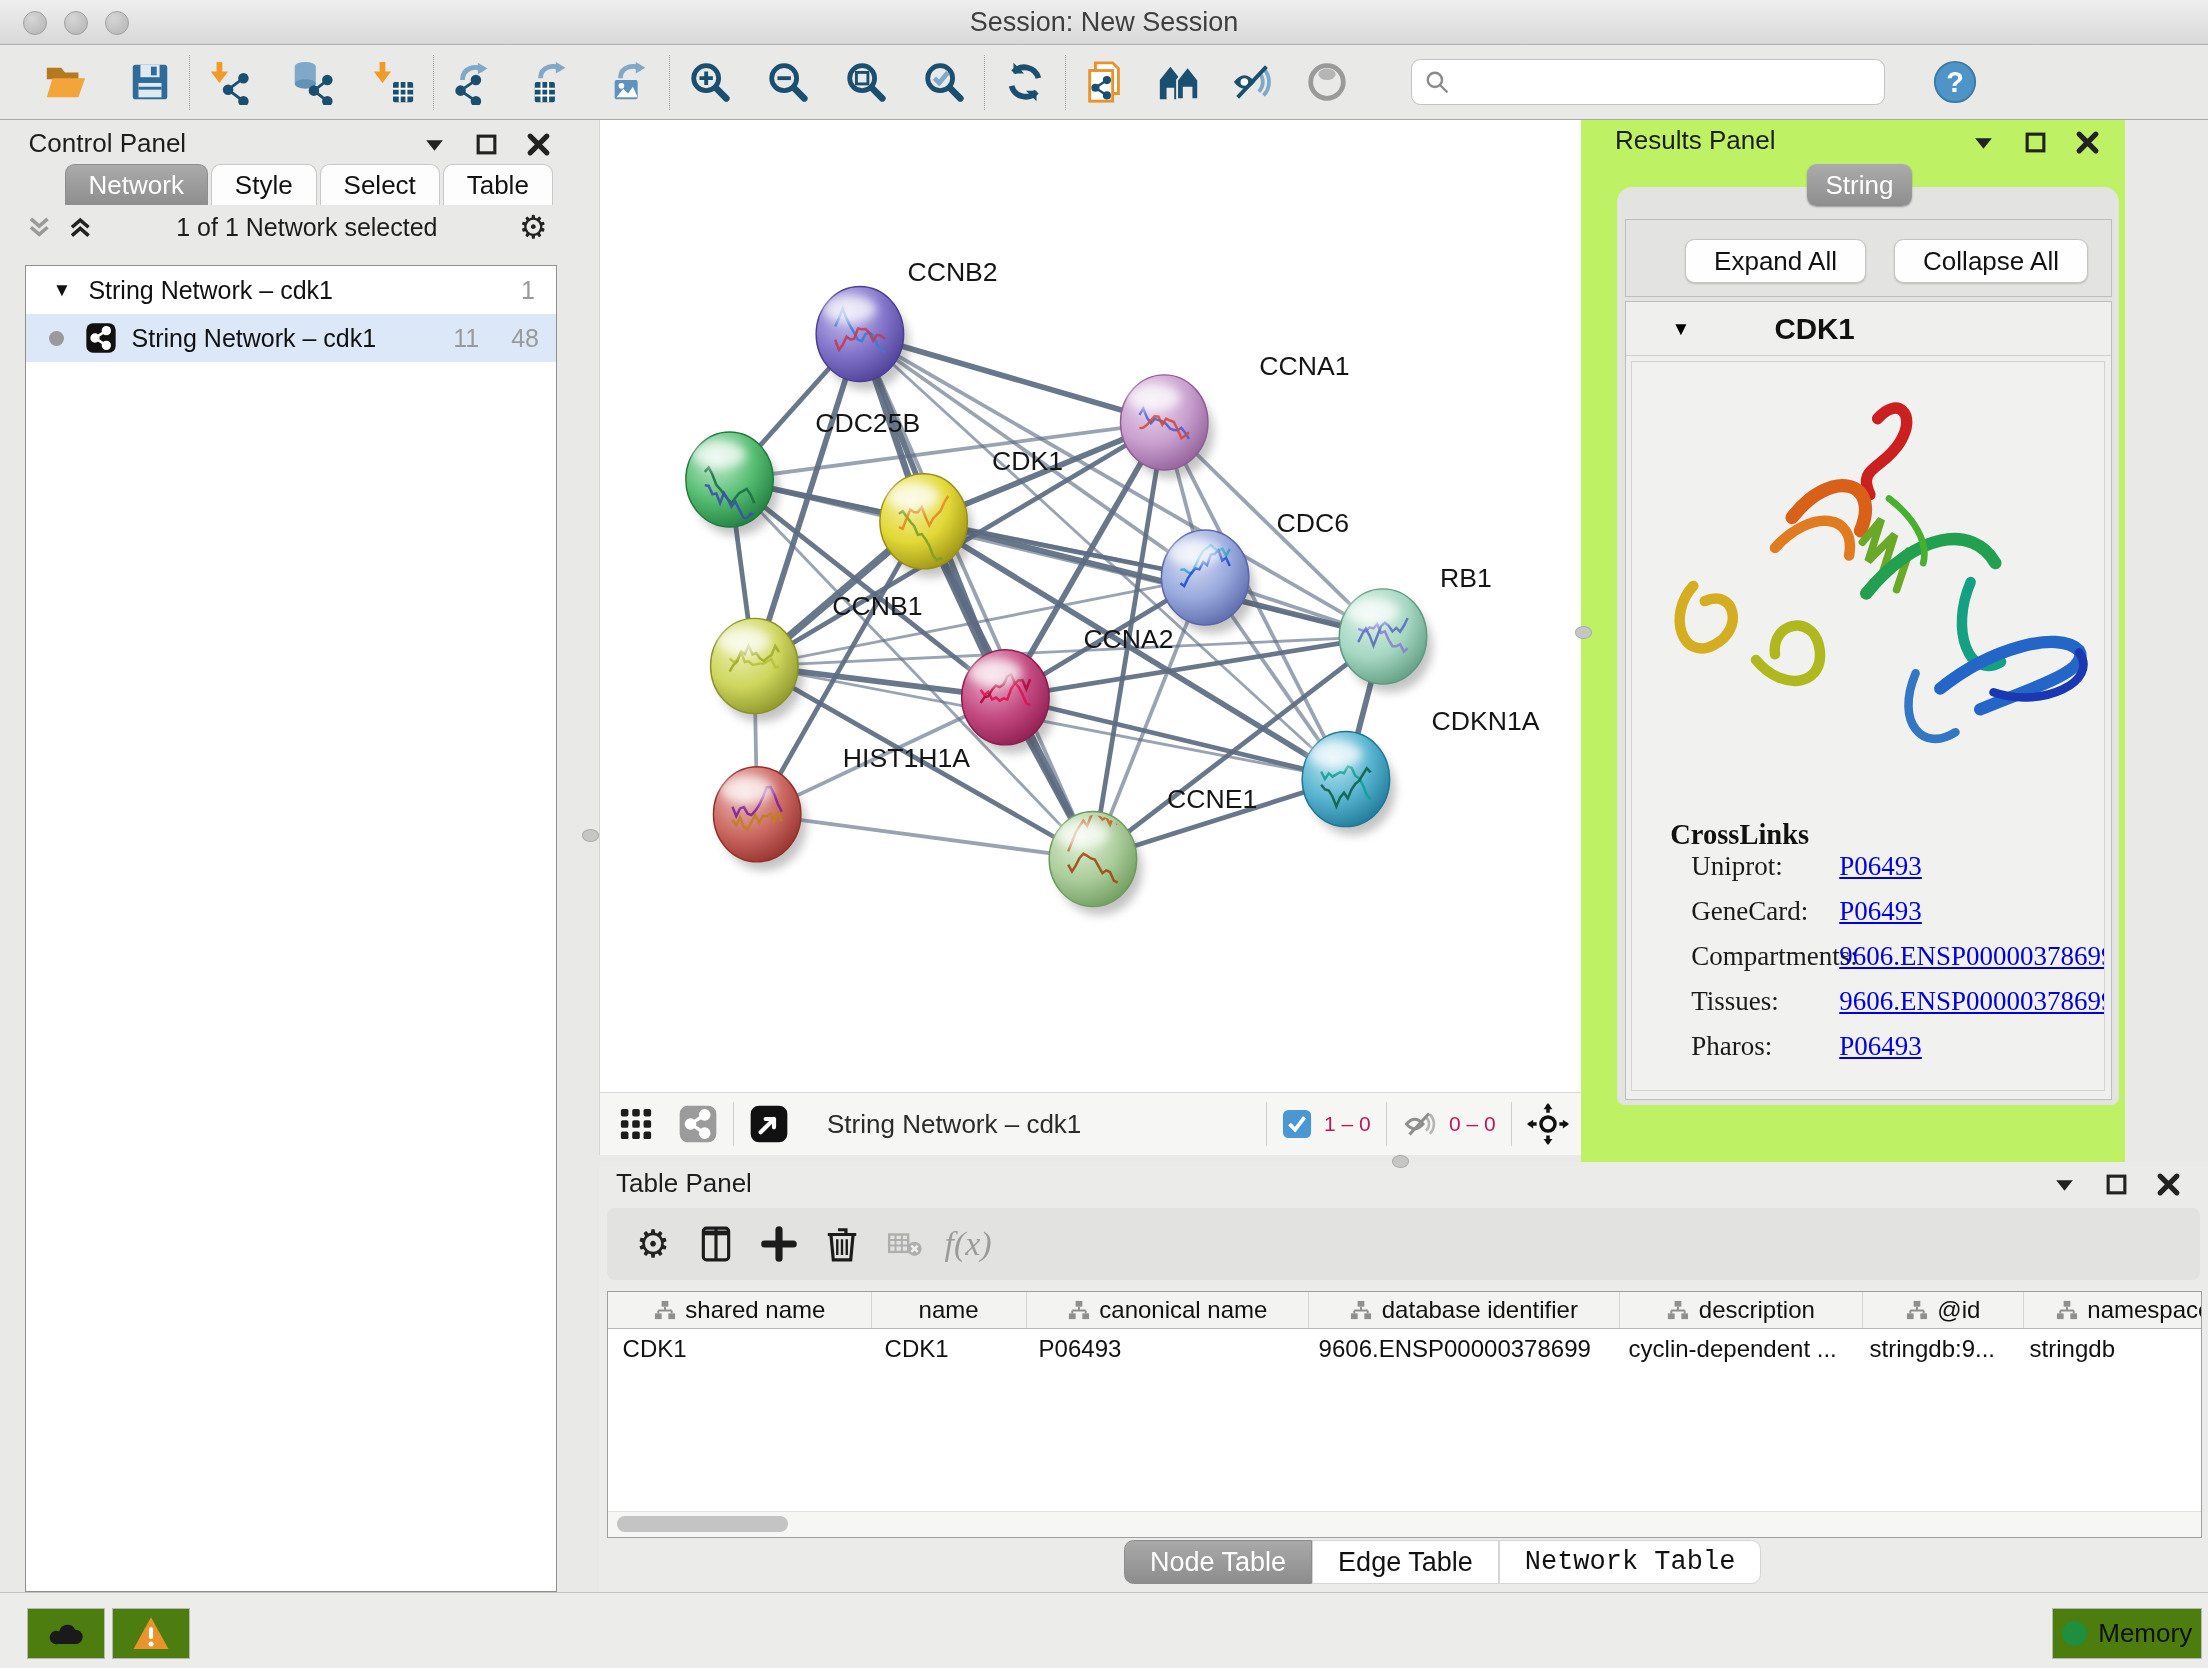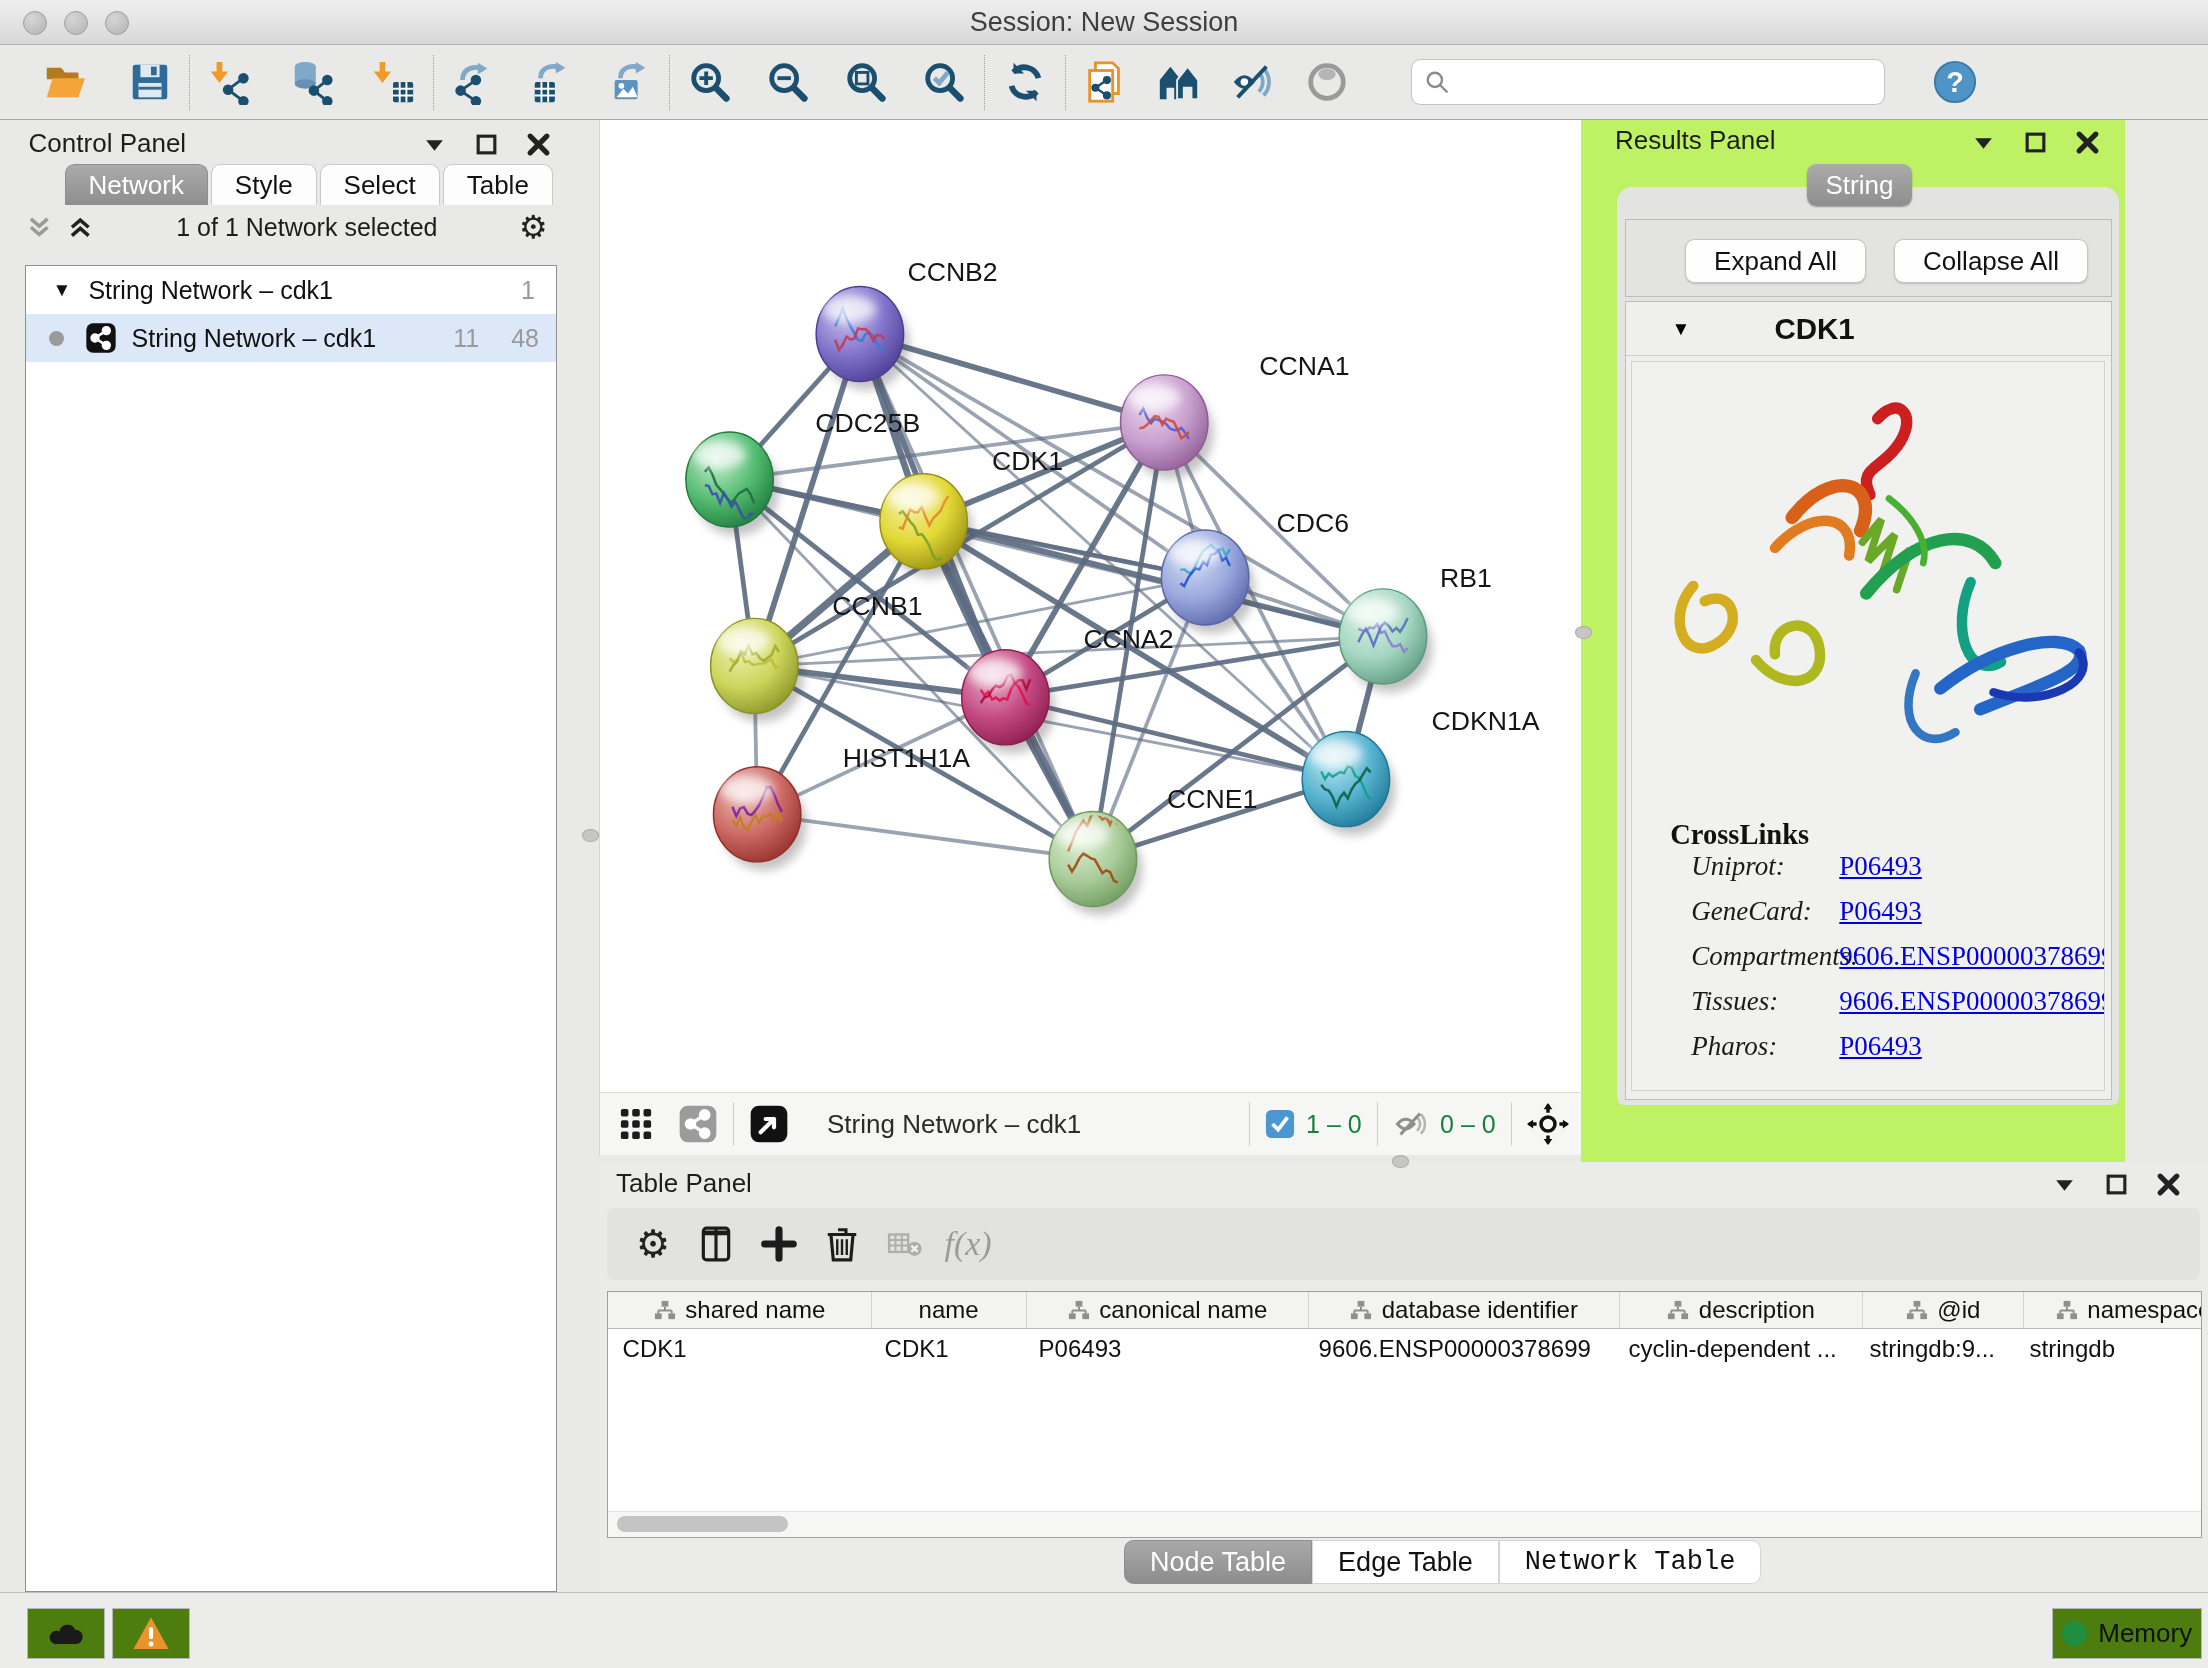--- a/index.html
+++ b/index.html
@@ -48,21 +48,21 @@
   .tree-row{height:48px;display:flex;align-items:center;font-size:25px;color:#111;}
   .tree-row .cnt{color:#9a9a9a;}
   .tree-row.selected{background:#dce8f8;}
   
   .network-area{position:absolute;left:599px;top:120px;width:982px;height:1035px;
     background:#fff;border-right:1px solid #c9c9c9;border-left:1px solid #d5d5d5;}
   .net-bar{position:absolute;left:0;bottom:0;width:100%;height:62px;background:#f6f6f5;
     border-top:1px solid #d8d8d8;display:flex;align-items:center;}
   .nb-sep{width:0;height:44px;border-left:1px solid #cfcfcf;margin:0 15px;}
   .nb-title{font-size:26px;color:#2b2b2b;margin-left:38px;}
-  .nb-count{font-size:25px;color:#15803d;margin-left:11.4px;}
+  .nb-count{font-size:21px;color:#be185d;margin-left:11.4px;}
   
   .results-panel{position:absolute;left:1581px;top:120px;width:544px;height:1042px;
     background:#bef264;}
   .rp-title{position:absolute;left:34px;top:4.8px;}
   .rp-card{position:absolute;left:36px;right:5.7px;top:67px;bottom:57px;
     background:#e3e3e2;border-radius:15px 15px 7.6px 7.6px;}
   .rp-tab{position:absolute;left:226px;top:44px;width:105px;height:42px;line-height:42px;
     text-align:center;font-size:26px;color:#fff;border-radius:9.5px;
     background:linear-gradient(#ababab,#8e8e8e);box-shadow:0 1px 1.9px rgba(0,0,0,.35);}
   .rp-btnbox{position:absolute;left:7.6px;right:7.6px;top:32px;height:76px;
@@ -75,21 +75,21 @@
   .rp-sec-head{height:53px;border-bottom:1px solid #cfcfcf;display:flex;
     align-items:center;}
   .rp-gene{font-size:29.5px;font-weight:bold;color:#111;margin-left:84px;}
   .rp-content{position:absolute;left:5.7px;right:5.7px;top:59px;bottom:7.6px;
     border:1px solid #d2d2d2;background:#f1f1f0;overflow:hidden;}
   .rp-desc{font-size:26px;color:#1a1a1a;margin:17px 0 0 21px;}
   .crosslinks{position:absolute;left:0;top:457px;width:100%;
     font-family:"Liberation Serif",serif;}
   .cl-head{font-size:28.5px;font-weight:bold;color:#111;margin-left:38px;}
   .cl-row{position:relative;height:45px;}
-  .cl-label{position:absolute;left:59px;font-size:27px;color:#1a1a1a;font-style:italic;}
+  .cl-label{position:absolute;left:59px;font-size:27px;color:#1a1a1a;}
   .cl-link{position:absolute;left:207px;font-size:27px;color:#0000dd;
     text-decoration:underline;}
   
   .table-panel{position:absolute;left:599px;top:1162px;width:1609px;height:430px;
     background:#ebebea;overflow:hidden;}
   .tp-title{position:absolute;left:17px;top:5.7px;}
   .tp-toolbar{position:absolute;left:7.6px;right:7.6px;top:46px;height:72px;
     background:#e2e2e1;border-radius:7.6px;display:flex;align-items:center;}
   .tp-tool{width:63px;height:53px;display:flex;align-items:center;justify-content:center;}
   .tp-tool svg{width:38px;height:38px;}

